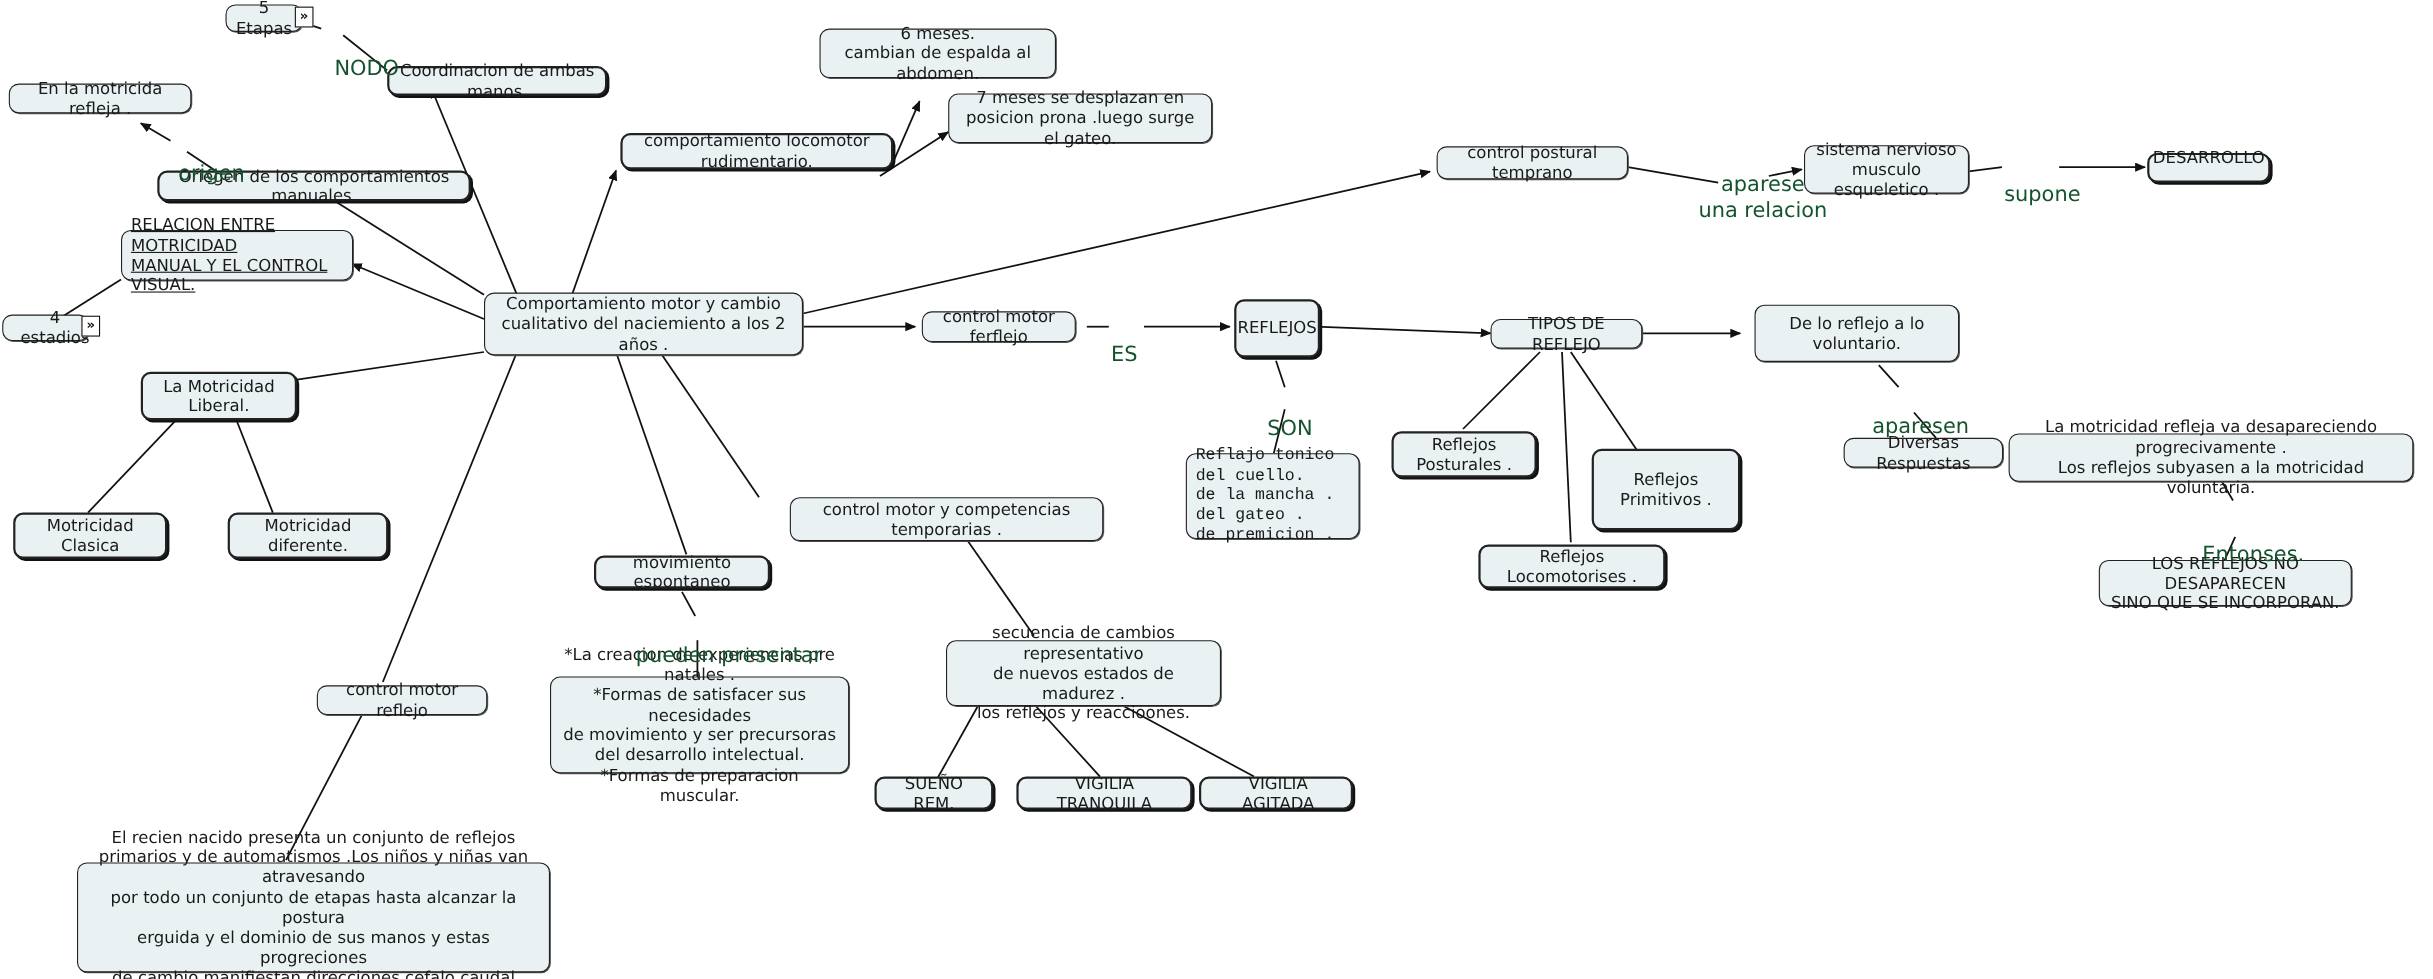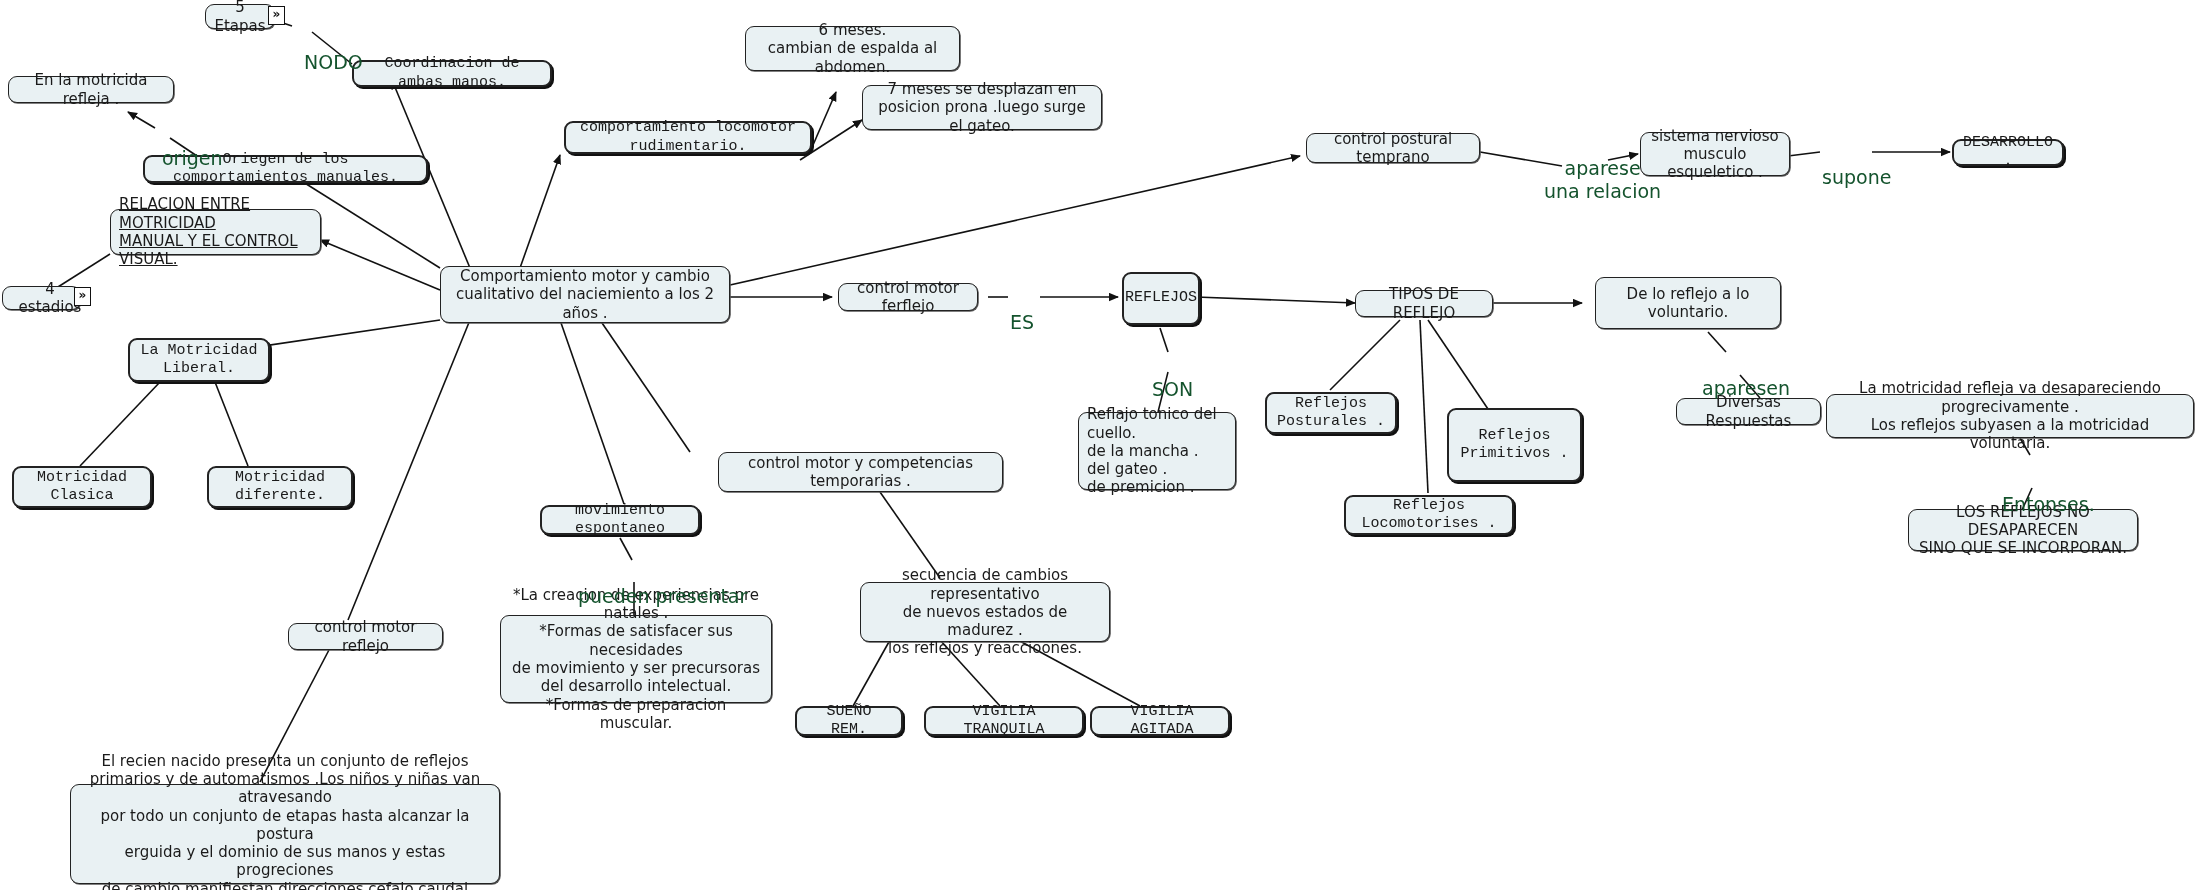--- a/index.html
+++ b/index.html
@@ -42,21 +42,20 @@
     white-space: pre-line;
     box-shadow: 1.5px 1.5px 0 0 #222222;
   }
   .node.thin {
     border-width: 1px;
     box-shadow: 0.8px 0.8px 0 0 #555555;
   }
   .node.bold {
     border-width: 2.2px;
     box-shadow: 2px 2px 0 0 #111111;
-    font-family: Liberation Mono, monospace;
   }
   .linklabel {
     position: absolute;
     font-size: 19px;
     color: #14532d;
     background: transparent;
     white-space: pre-line;
     text-align: center;
     line-height: 1.2;
   }
@@ -251,21 +250,21 @@
   </div>
 
   <div class="node thin" style="left:1355px; top:290px; width:138px; height:27px;">
     <span>TIPOS DE REFLEJO</span>
   </div>
 
   <div class="node thin" style="left:1595px; top:277px; width:186px; height:52px;">
     <span>De lo reflejo a lo voluntario.</span>
   </div>
 
-  <div class="node thin" style="left:1078px; top:412px; width:158px; height:78px;">
+  <div class="node thin" style="left:1078px; top:412px; width:158px; height:78px;font-family:Liberation Mono, monospace;">
     <span style="text-align:left;">Reflajo tonico del cuello.
         de la mancha .
         del gateo .
         de premicion .</span>
   </div>
 
   <div class="node bold" style="left:1265px; top:392px; width:132px; height:42px;">
     <span>Reflejos Posturales .</span>
   </div>
 

